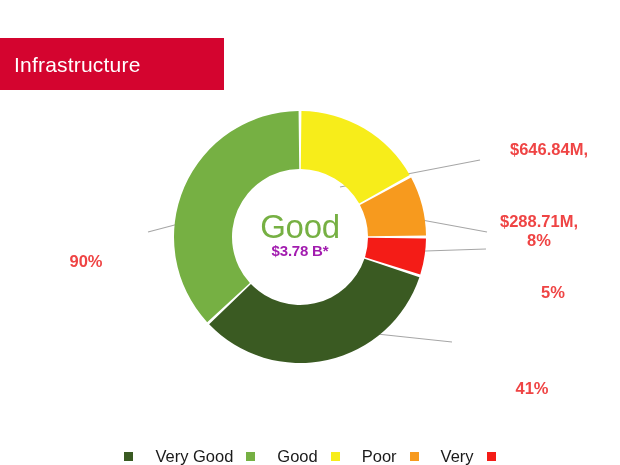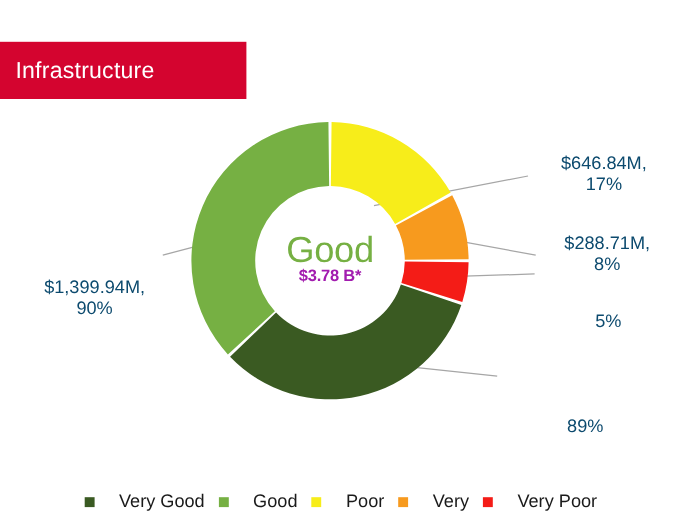--- a/index.html
+++ b/index.html
@@ -83,29 +83,30 @@
     font-weight: bold;
     line-height: 1.1;
     margin-top: -1px;
     letter-spacing: -0.2px;
   }
 
   
   .callout {
     position: absolute;
     font-size: 16.5px;
-    color: #0c4a6e;
+    color: #ef4444;
     line-height: 1.16;
     text-align: center;
     white-space: nowrap;
+    font-weight: bold;
   }
   .callout .l2 { display: block; }
 
   #callout-fair      { left: 487px; top: 88px;  width: 124px; }
-  #callout-poor      { left: 493px; top: 160px; width: 118px; }
+  #callout-poor      { left: 480px; top: 160px; width: 118px; }
   #callout-very-poor { left: 492px; top: 231px; width: 122px; }
   #callout-very-good { left: 456px; top: 327px; width: 152px; }
   #callout-good      { left: 16px;  top: 200px; width: 140px; text-align: center; }
 
   
   #legend {
     position: absolute;
     left: 0;
     top: 396px;
     width: 620px;
@@ -162,38 +163,36 @@
         </g>
     </svg>
 
     <div id="center-group">
       <div id="center-title">Good</div>
       <div id="center-value">$3.78 B*</div>
     </div>
 
     <div class="callout" id="callout-fair">
       <span>$646.84M,</span>
-      <span class="l2">17%</span>
     </div>
 
     <div class="callout" id="callout-poor">
       <span>$288.71M,</span>
       <span class="l2">8%</span>
     </div>
 
     <div class="callout" id="callout-very-poor">
       <span class="l2">5%</span>
     </div>
 
     <div class="callout" id="callout-very-good">
-      <span class="l2">89%</span>
+      <span class="l2">41%</span>
     </div>
 
     <div class="callout" id="callout-good">
-      <span>$1,399.94M,</span>
       <span class="l2">90%</span>
     </div>
 
     <div id="legend">
         <div class="legend-item">
           <span class="legend-swatch" style="background: rgb(58, 90, 34);"></span>
           <span class="legend-label">Very Good</span>
         </div>
         <div class="legend-item">
           <span class="legend-swatch" style="background: rgb(118, 176, 67);"></span>
@@ -202,18 +201,17 @@
         <div class="legend-item">
           <span class="legend-swatch" style="background: rgb(247, 237, 26);"></span>
           <span class="legend-label">Poor</span>
         </div>
         <div class="legend-item">
           <span class="legend-swatch" style="background: rgb(247, 154, 30);"></span>
           <span class="legend-label">Very</span>
         </div>
         <div class="legend-item">
           <span class="legend-swatch" style="background: rgb(244, 28, 23);"></span>
-          <span class="legend-label">Very Poor</span>
         </div>
       </div>
 
   </div>
 </div>
 
 </body></html>

